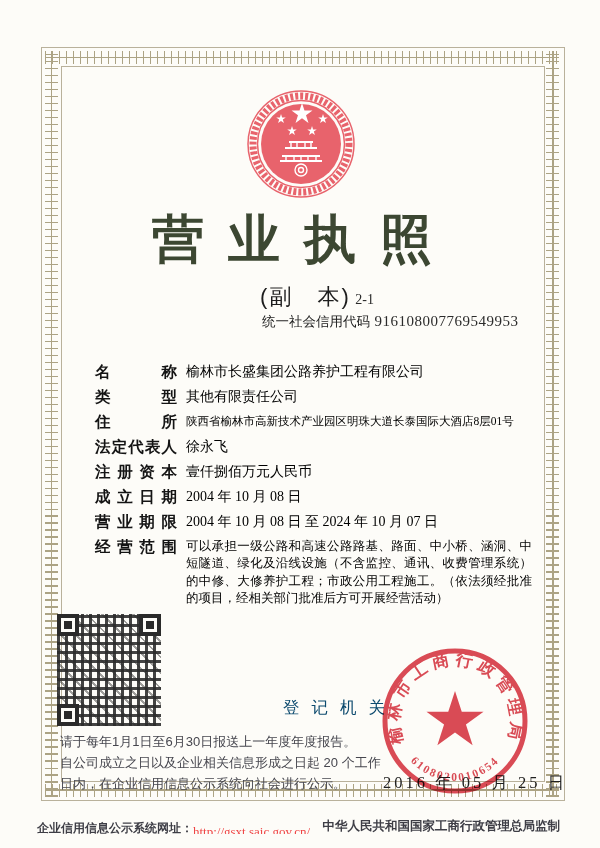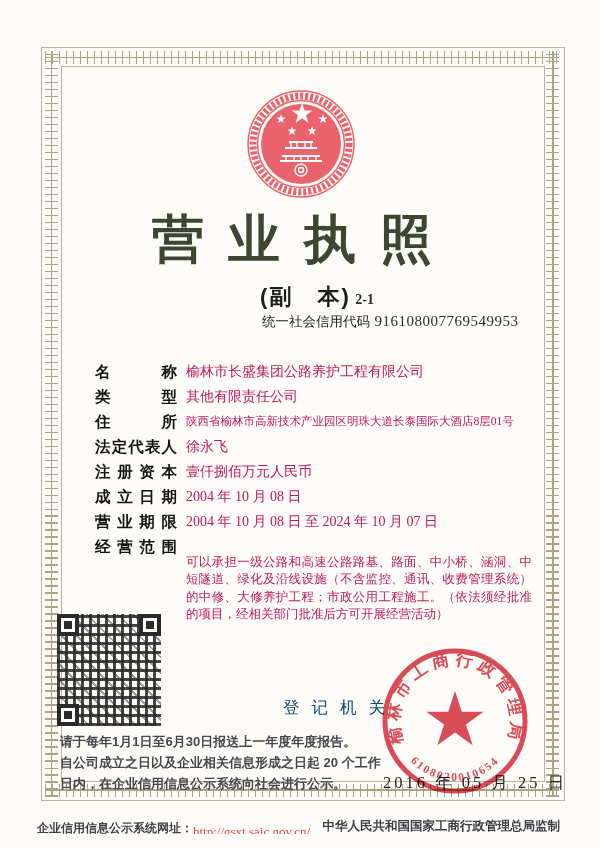--- a/index.html
+++ b/index.html
@@ -22,49 +22,49 @@
   .band-top{left:45px;top:51px;width:514px;}
   .band-bottom{left:45px;top:784px;width:514px;}
   .band-left{left:45px;top:51px;height:746px;}
   .band-right{left:546px;top:51px;height:746px;}
   
   .emblem{position:absolute;left:245px;top:86px;z-index:2;}
   .title{position:absolute;left:0;top:205px;width:600px;text-align:center;z-index:2;
          font-size:52px;font-weight:bold;color:#3c4732;letter-spacing:24px;padding-left:8px;
          box-sizing:border-box;}
   .subtitle-row{position:absolute;left:0;top:282px;width:600px;text-align:center;z-index:2;
-                padding-left:34px;box-sizing:border-box;font-weight:bold;}
+                padding-left:34px;box-sizing:border-box;}
   .subtitle{font-size:22px;color:#1d1d1d;letter-spacing:2px;}
   .copy-no{font-size:14px;color:#2a2a2a;font-family:"Liberation Serif",serif;}
   .credit-row{position:absolute;left:262px;top:312px;z-index:2;white-space:nowrap;}
   .credit-label{font-size:13.5px;color:#1e1e1e;margin-top:12px;}
   .credit-code{font-size:15px;color:#2b2b2b;font-family:"Liberation Serif",serif;letter-spacing:.5px;}
   
   .fields{position:absolute;left:95px;top:363px;width:440px;z-index:2;}
   .row{display:flex;align-items:flex-start;margin-bottom:8px;}
   .flabel{width:82px;flex:0 0 82px;font-size:15.5px;font-weight:bold;color:#141414;line-height:17px;}
   .spread{display:flex;justify-content:space-between;}
-  .fvalue{margin-left:9px;font-family:"Liberation Serif",serif;font-size:14px;color:#be185d;line-height:17px;}
+  .fvalue{margin-left:9px;font-family:"Liberation Serif",serif;font-size:14px;color:#000000;line-height:17px;}
   .v-address{font-size:11.5px;white-space:nowrap;line-height:17px;}
-  .v-scope{font-size:12.5px;width:346px;line-height:17.3px;text-align:justify;margin-top:16px;}
+  .v-scope{font-size:12.5px;width:346px;line-height:17.3px;text-align:justify;}
   
   .qr{position:absolute;left:57px;top:614px;width:104px;height:112px;z-index:2;
       background-image:
         repeating-linear-gradient(90deg,rgba(42,42,42,.88) 0 3px,transparent 3px 8px),
         repeating-linear-gradient(0deg,rgba(42,42,42,.88) 0 3px,transparent 3px 9px),
         repeating-linear-gradient(45deg,rgba(42,42,42,.45) 0 2px,transparent 2px 11px);}
   .finder{position:absolute;width:14px;height:14px;border:4px solid #2a2a2a;background:#fdfcf8;}
   .finder::after{content:"";position:absolute;left:3px;top:3px;width:8px;height:8px;background:#2a2a2a;}
   .f-tl{left:0;top:0;}
   .f-tr{right:0;top:0;}
   .f-bl{left:0;bottom:0;}
   .registry{position:absolute;left:283px;top:697px;z-index:2;font-size:16.5px;font-weight:normal;
             color:#0c4a6e;letter-spacing:12px;white-space:nowrap;}
   .notice{position:absolute;left:60px;top:731px;width:330px;z-index:2;font-size:13px;
-          color:#46464e;font-weight:bold;line-height:21px;}
+          color:#46464e;font-weight:normal;line-height:21px;}
   .issue-date{position:absolute;left:383px;top:772px;z-index:3;font-size:16.5px;color:#1f1f1f;
               font-family:"Liberation Serif",serif;letter-spacing:3px;white-space:nowrap;}
   .seal{position:absolute;left:377px;top:643px;z-index:4;opacity:.88;mix-blend-mode:multiply;}
   
   .footer-left{position:absolute;left:37px;top:818px;z-index:2;white-space:nowrap;}
   .site-label{font-size:12px;font-weight:bold;color:#3e3e46;margin-top:48px;}
   .url-clip{display:inline-block;height:12px;overflow:hidden;vertical-align:top;margin-top:4px;}
   .site-url{font-size:13px;color:#ef4444;font-family:"Liberation Serif",serif;}
   .footer-right{position:absolute;right:40px;top:818px;z-index:2;font-size:12.5px;font-weight:bold;
                 color:#3e3e46;white-space:nowrap;}

